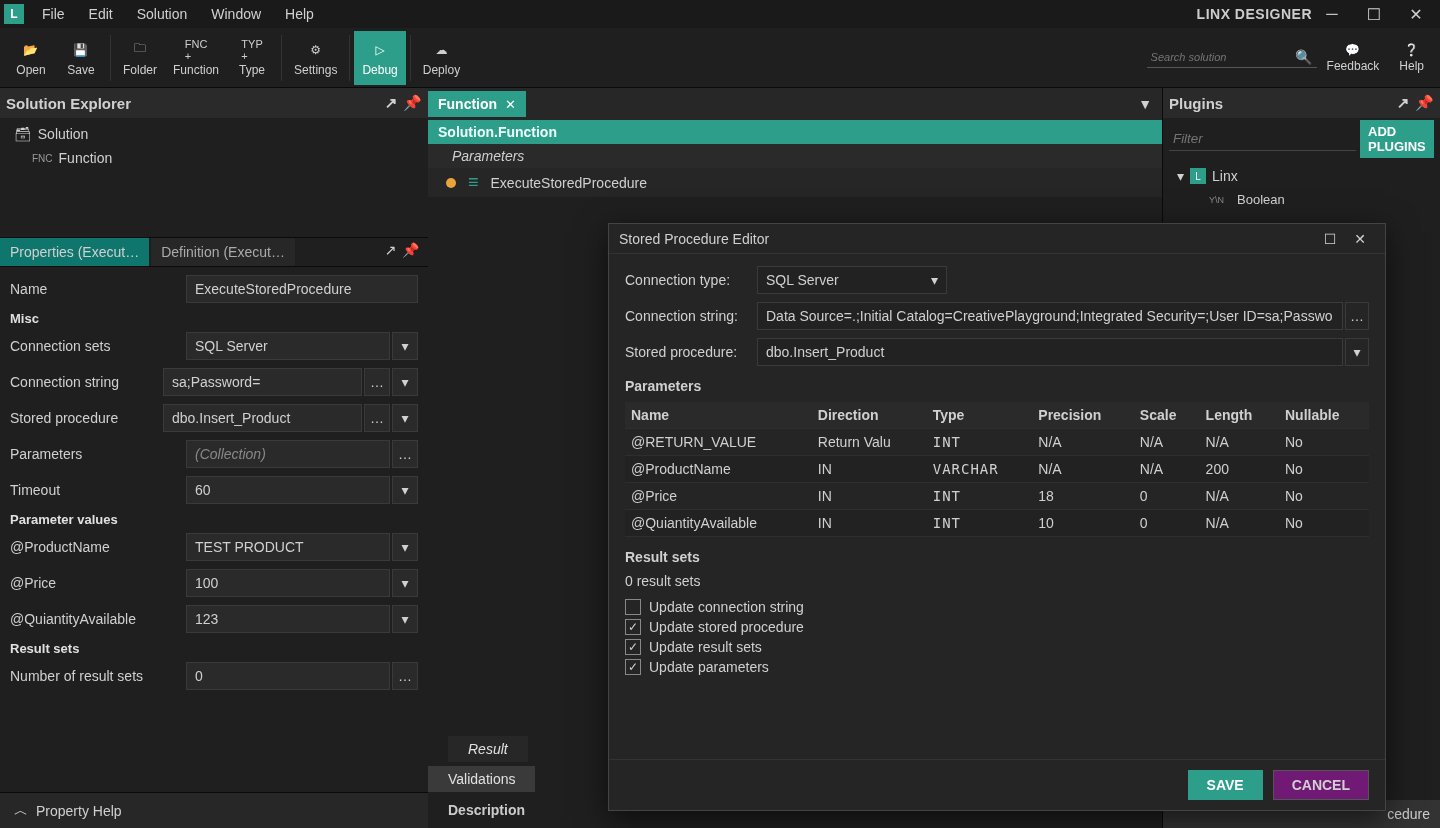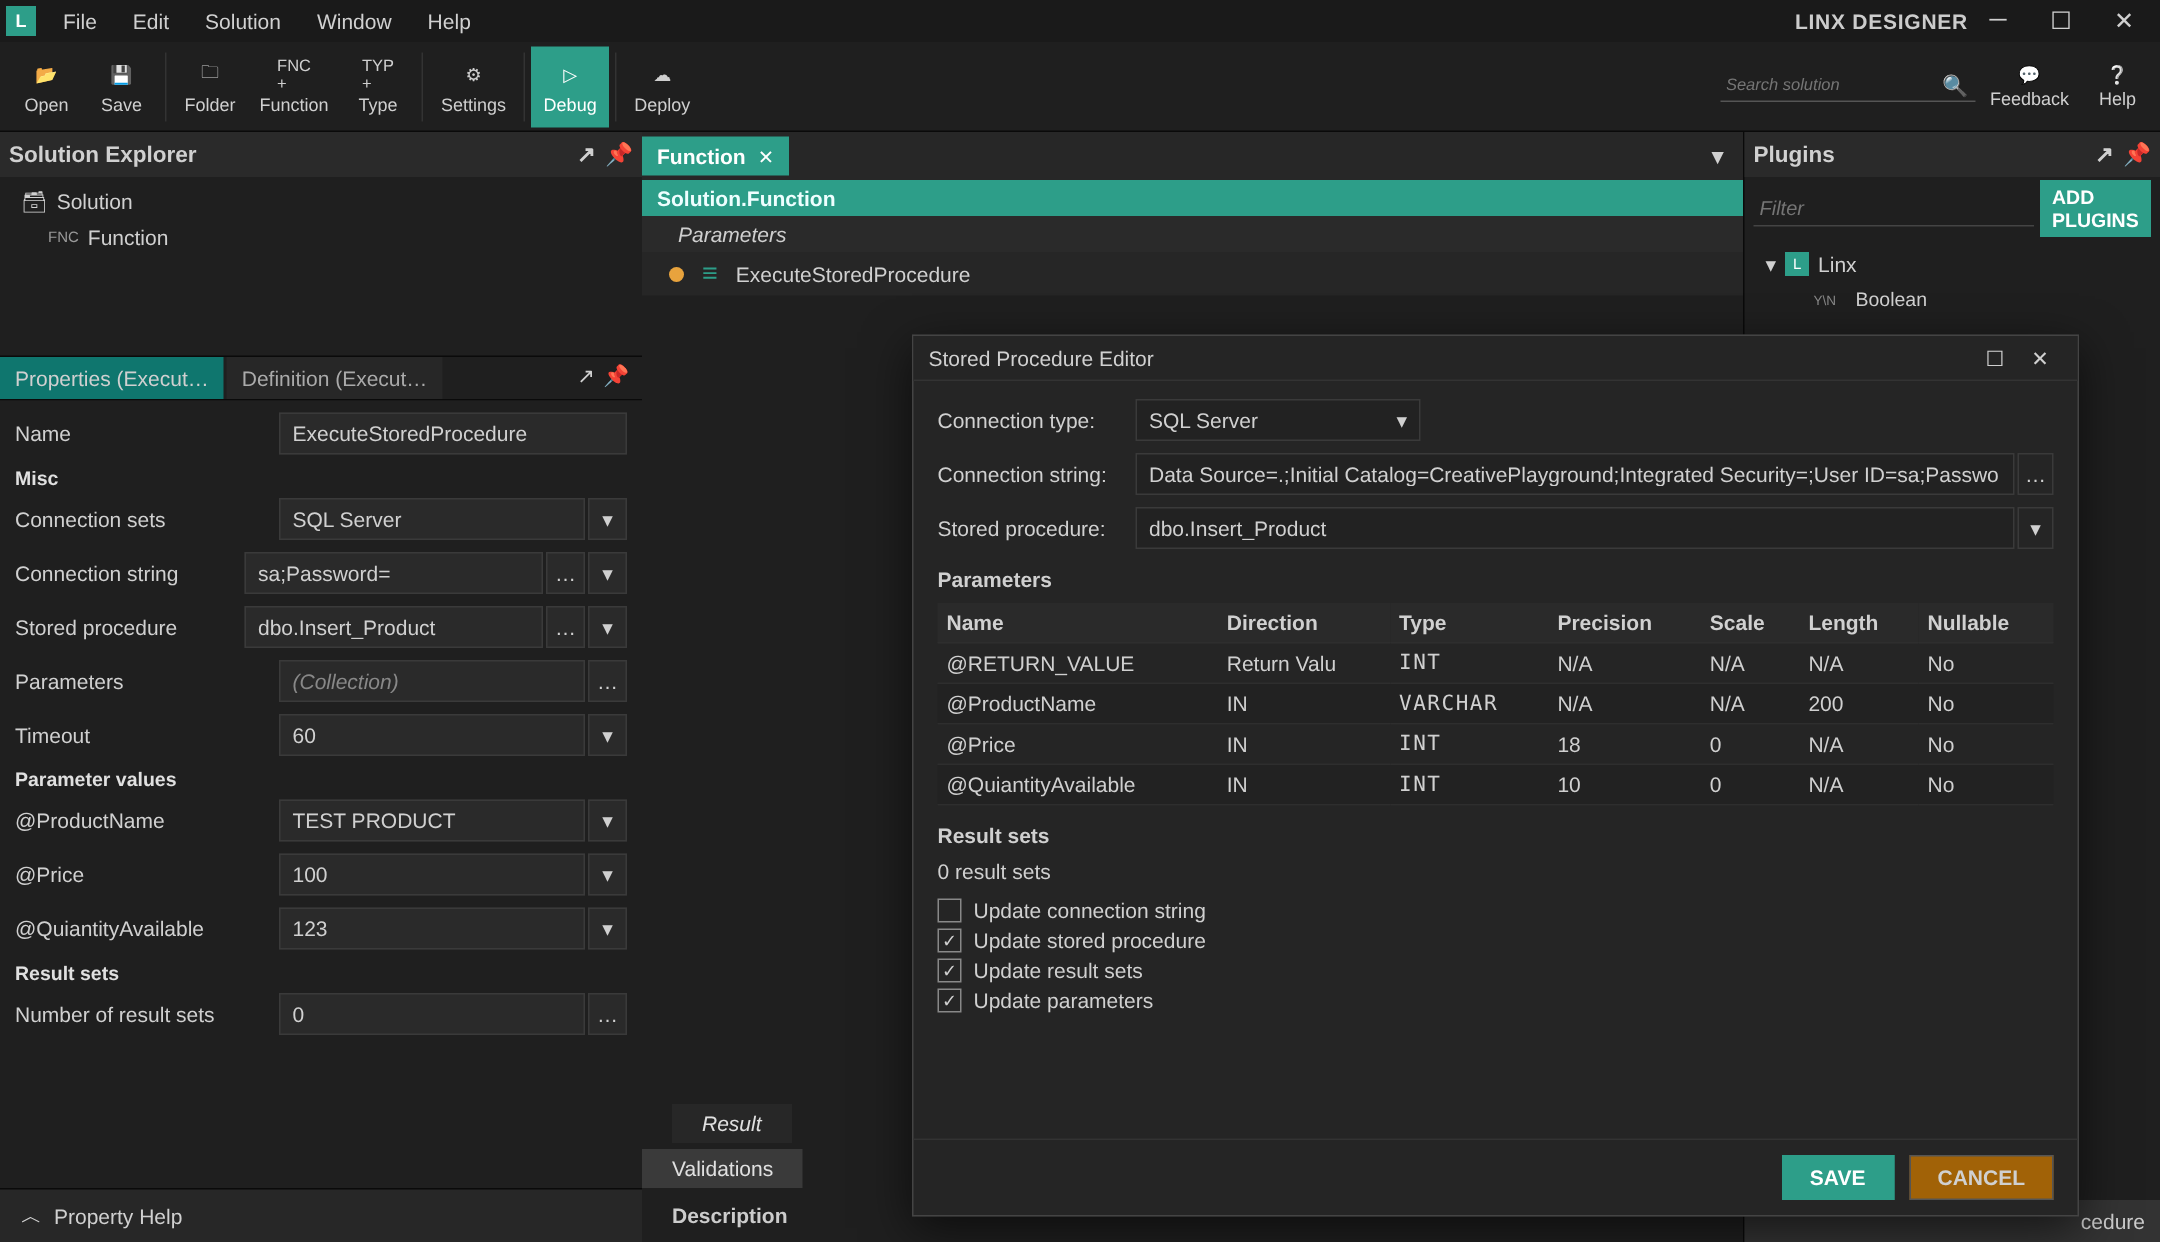--- a/index.html
+++ b/index.html
@@ -184,21 +184,21 @@
       width: 16px; height: 16px; border: 1px solid #888; display: flex;
       align-items: center; justify-content: center; font-size: 12px; cursor: pointer;
     }
     .check-box.checked::after { content: "✓"; color: #d0d0d0; }
     .dialog-footer {
       padding: 10px 16px; display: flex; justify-content: flex-end; gap: 10px;
       border-top: 1px solid #333;
     }
     .dlg-btn {
       padding: 6px 18px; font-size: 14px; font-weight: 600; cursor: pointer;
-      border: 1px solid #555; background: #a16207; color: #d0d0d0;
+      border: 1px solid #555; background: #701a75; color: #d0d0d0;
     }
     .dlg-btn.primary { background: #2d9e89; border-color: #2d9e89; color: #fff; }
   </style>
 </head>
 <body>
 
 <div class="titlebar">
   <div class="app-icon">L</div>
   <div class="menu-items">
     <div class="menu-item">File</div>

